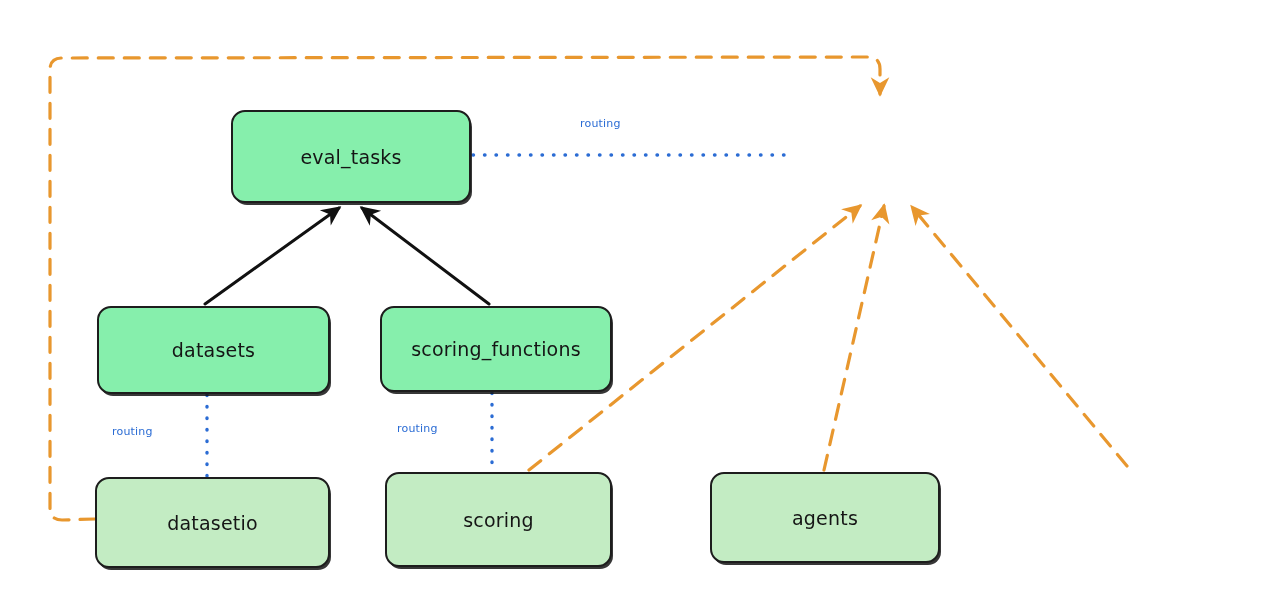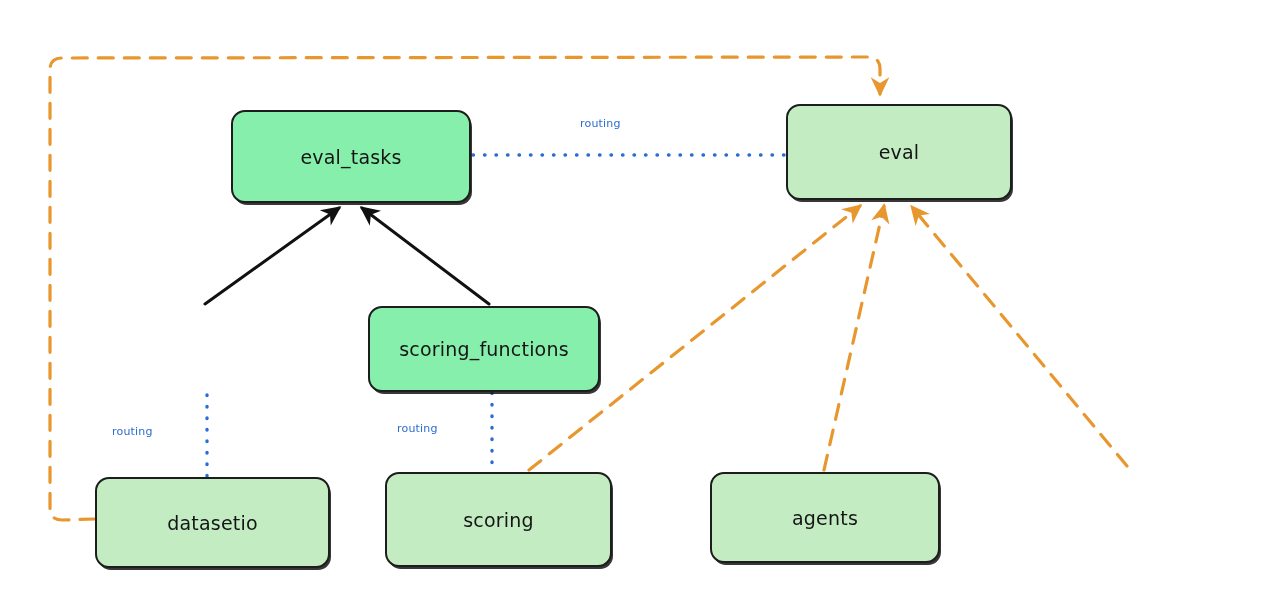--- a/index.html
+++ b/index.html
@@ -92,26 +92,26 @@
 
     <path d="M 205 304 L 339 208" fill="none" stroke="#111111" stroke-width="3" stroke-linecap="round" marker-end="url(#arrow-black)"></path>
 
     <path d="M 489 304 L 362 208" fill="none" stroke="#111111" stroke-width="3" stroke-linecap="round" marker-end="url(#arrow-black)"></path>
   </svg>
 
   <div class="node blue" style="left:231px; top:110px; width:240px; height:93px;">
     <span class="node-label">eval_tasks</span>
   </div>
 
-  <div class="node green" style="left:786px; top:104px; width:226px; height:96px;">
-    <span class="node-label">eval</span>
+
+  <div class="node blue" style="left:97px; top:306px; width:233px; height:88px;">
+    <span class="node-label">datasets</span>
   </div>
 
-
-  <div class="node blue" style="left:368px; top:306px; width:232px; height:86px;">
+  <div class="node blue" style="left:380px; top:306px; width:232px; height:86px;">
     <span class="node-label">scoring_functions</span>
   </div>
 
   <div class="node green" style="left:95px; top:477px; width:235px; height:91px;">
     <span class="node-label">datasetio</span>
   </div>
 
   <div class="node green" style="left:385px; top:472px; width:227px; height:95px;">
     <span class="node-label">scoring</span>
   </div>

